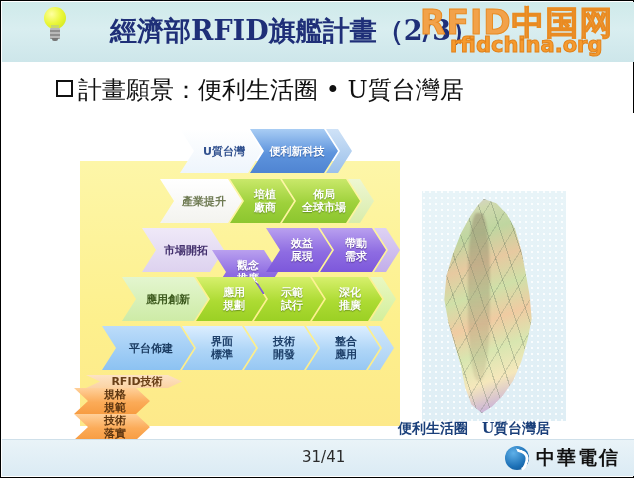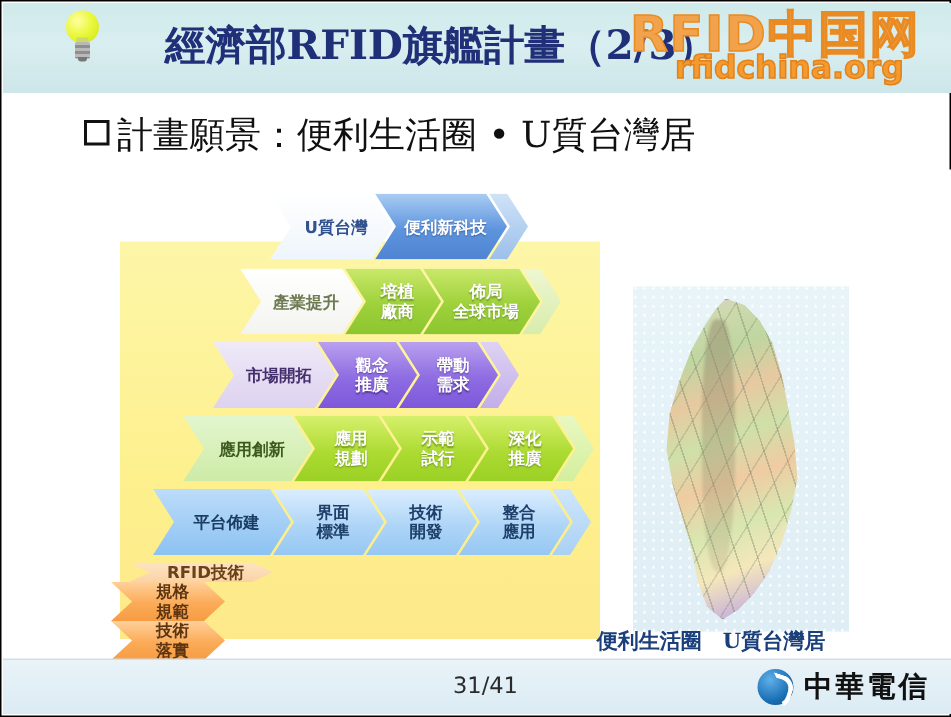--- a/index.html
+++ b/index.html
@@ -238,24 +238,30 @@
             <span>
               <div>佈局</div>
               <div>全球市場</div>
             </span>
           </div>
         <div class="chev ghost" style="width:24px;margin-left:-12px;"></div>
       </div>
 
       <div class="row r3" style="left:140px;top:115px;">
         <div class="chev head" style="width:82px;">市場開拓</div>
-        <div class="chev seg" style="width:66px;margin-left:-12px;">
+        <div class="chev seg" style="width:66px;margin-left:-12px;margin-top:22px;">
             <span>
               <div>觀念</div>
               <div>推廣</div>
+            </span>
+          </div>
+        <div class="chev seg" style="width:66px;margin-left:-12px;">
+            <span>
+              <div>效益</div>
+              <div>展現</div>
             </span>
           </div>
         <div class="chev seg" style="width:66px;margin-left:-12px;">
             <span>
               <div>帶動</div>
               <div>需求</div>
             </span>
           </div>
         <div class="chev ghost" style="width:24px;margin-left:-12px;"></div>
       </div>

